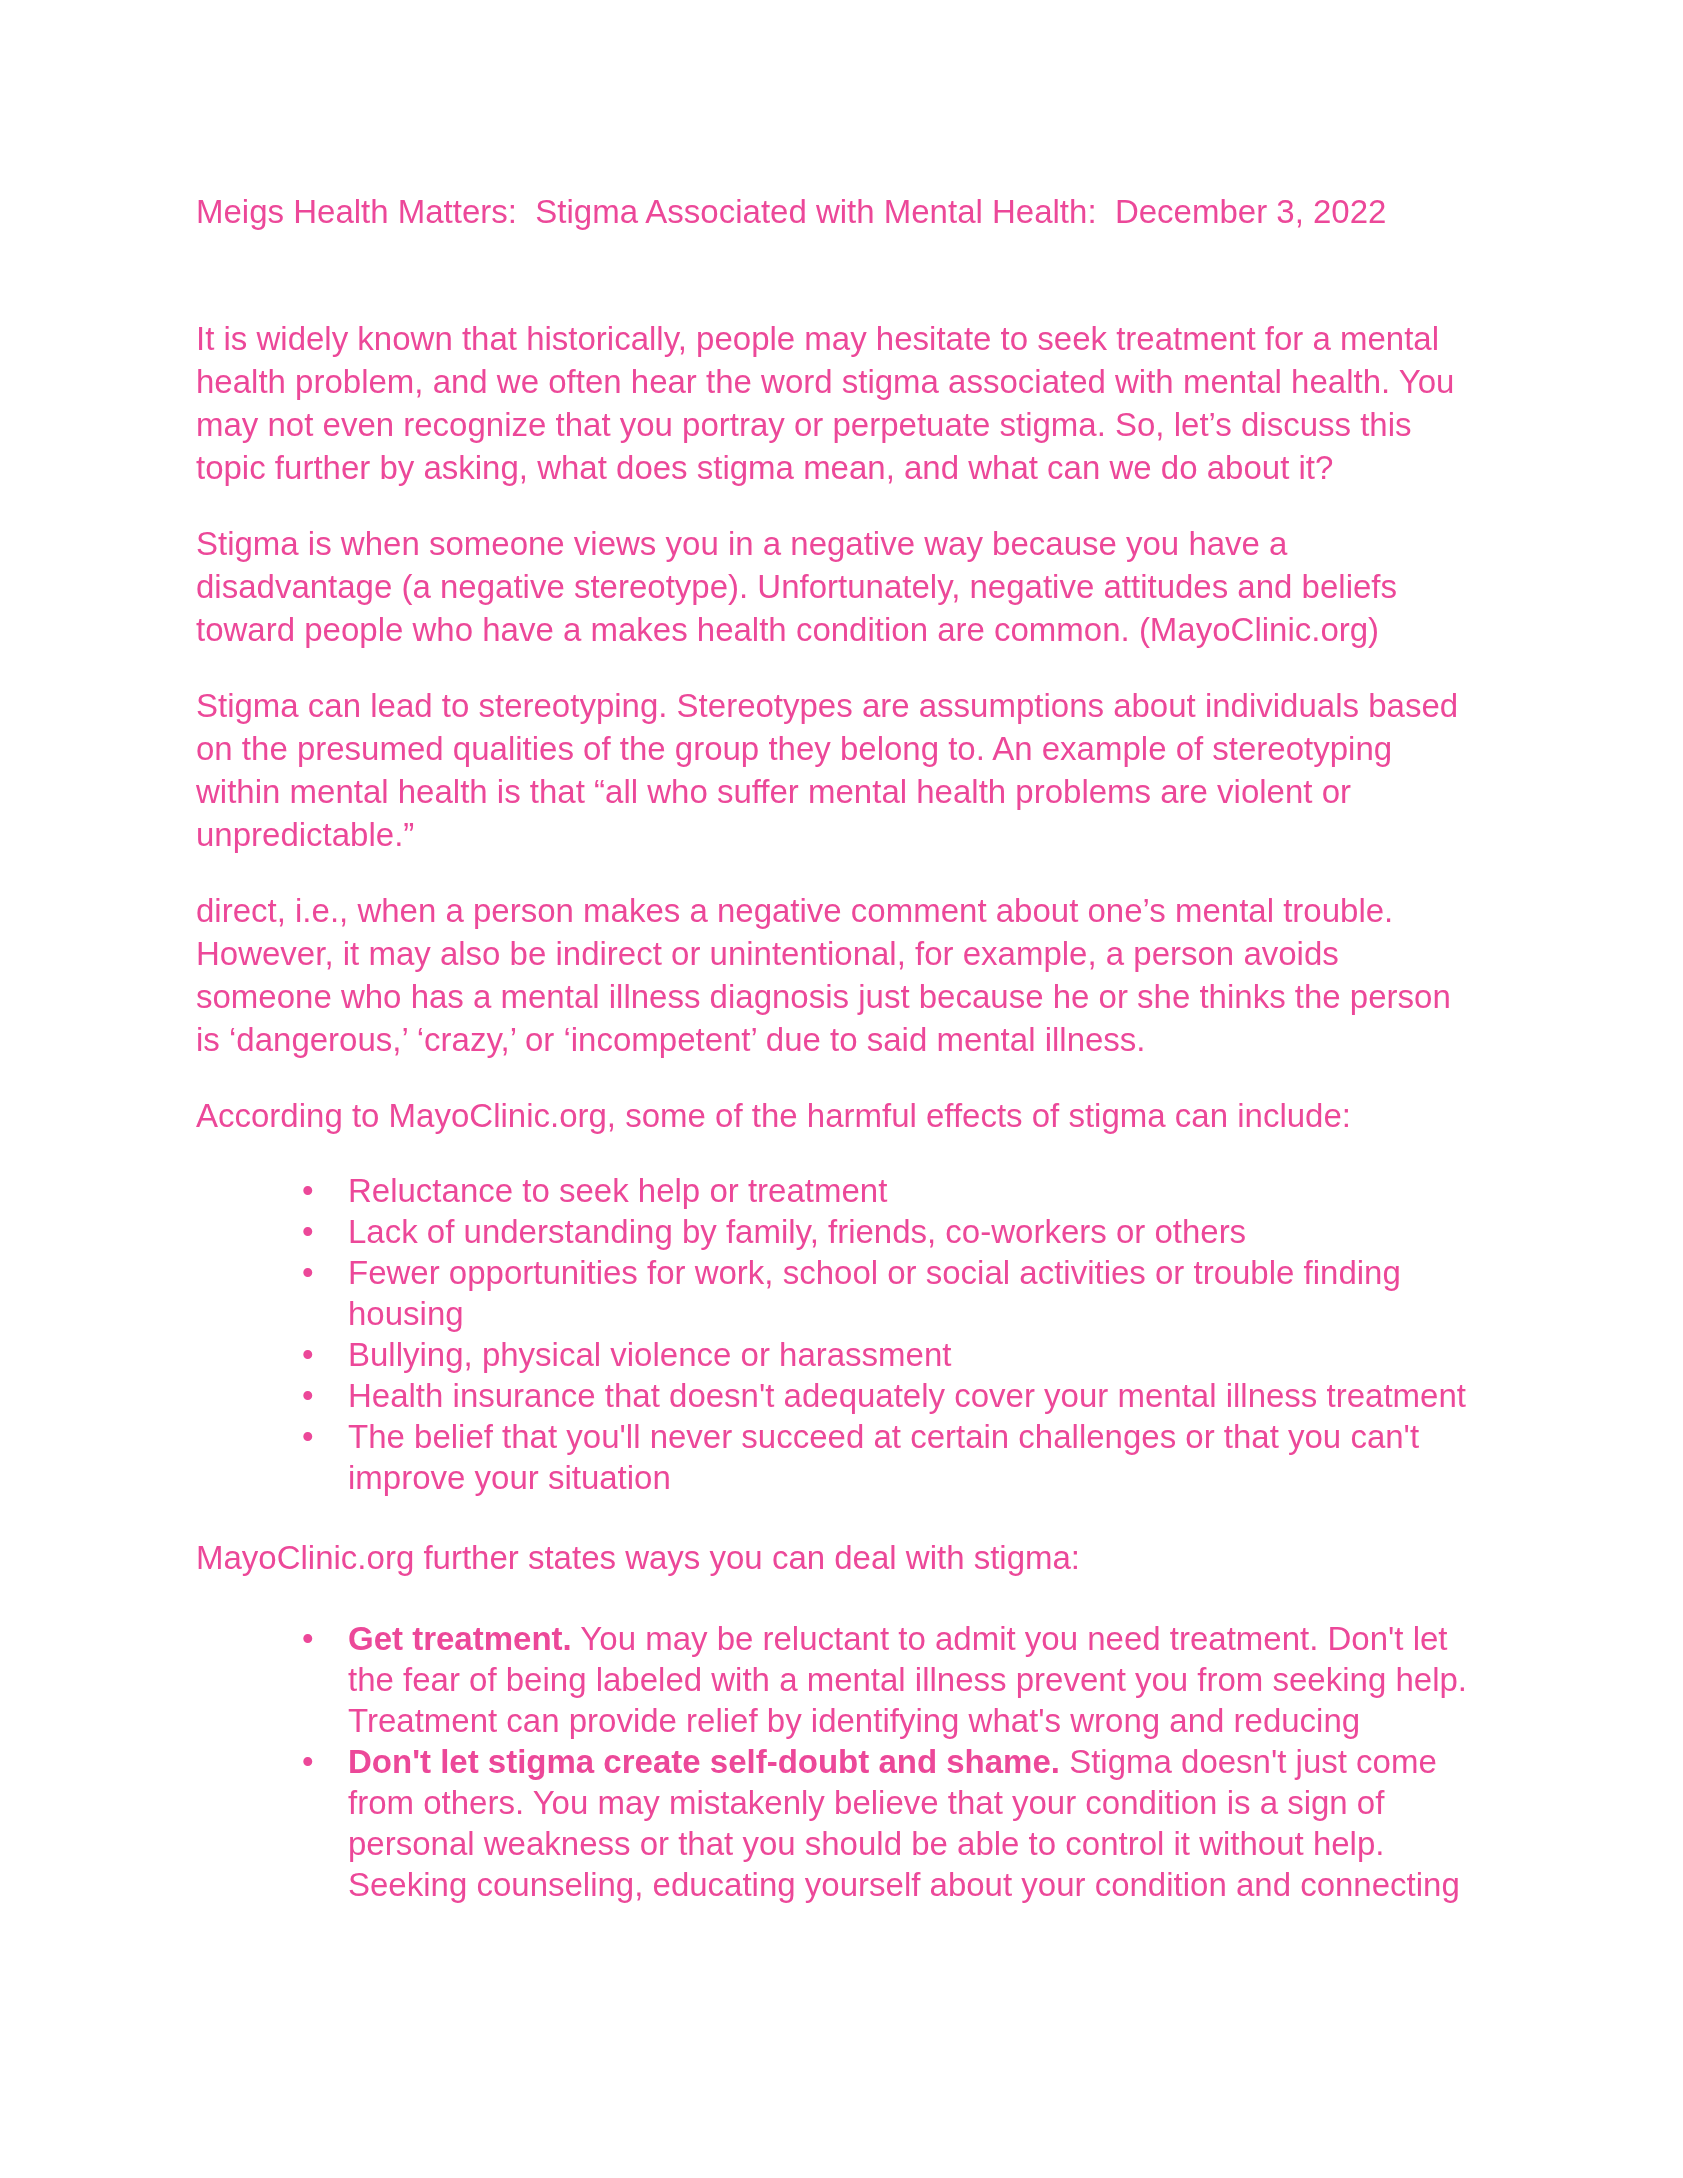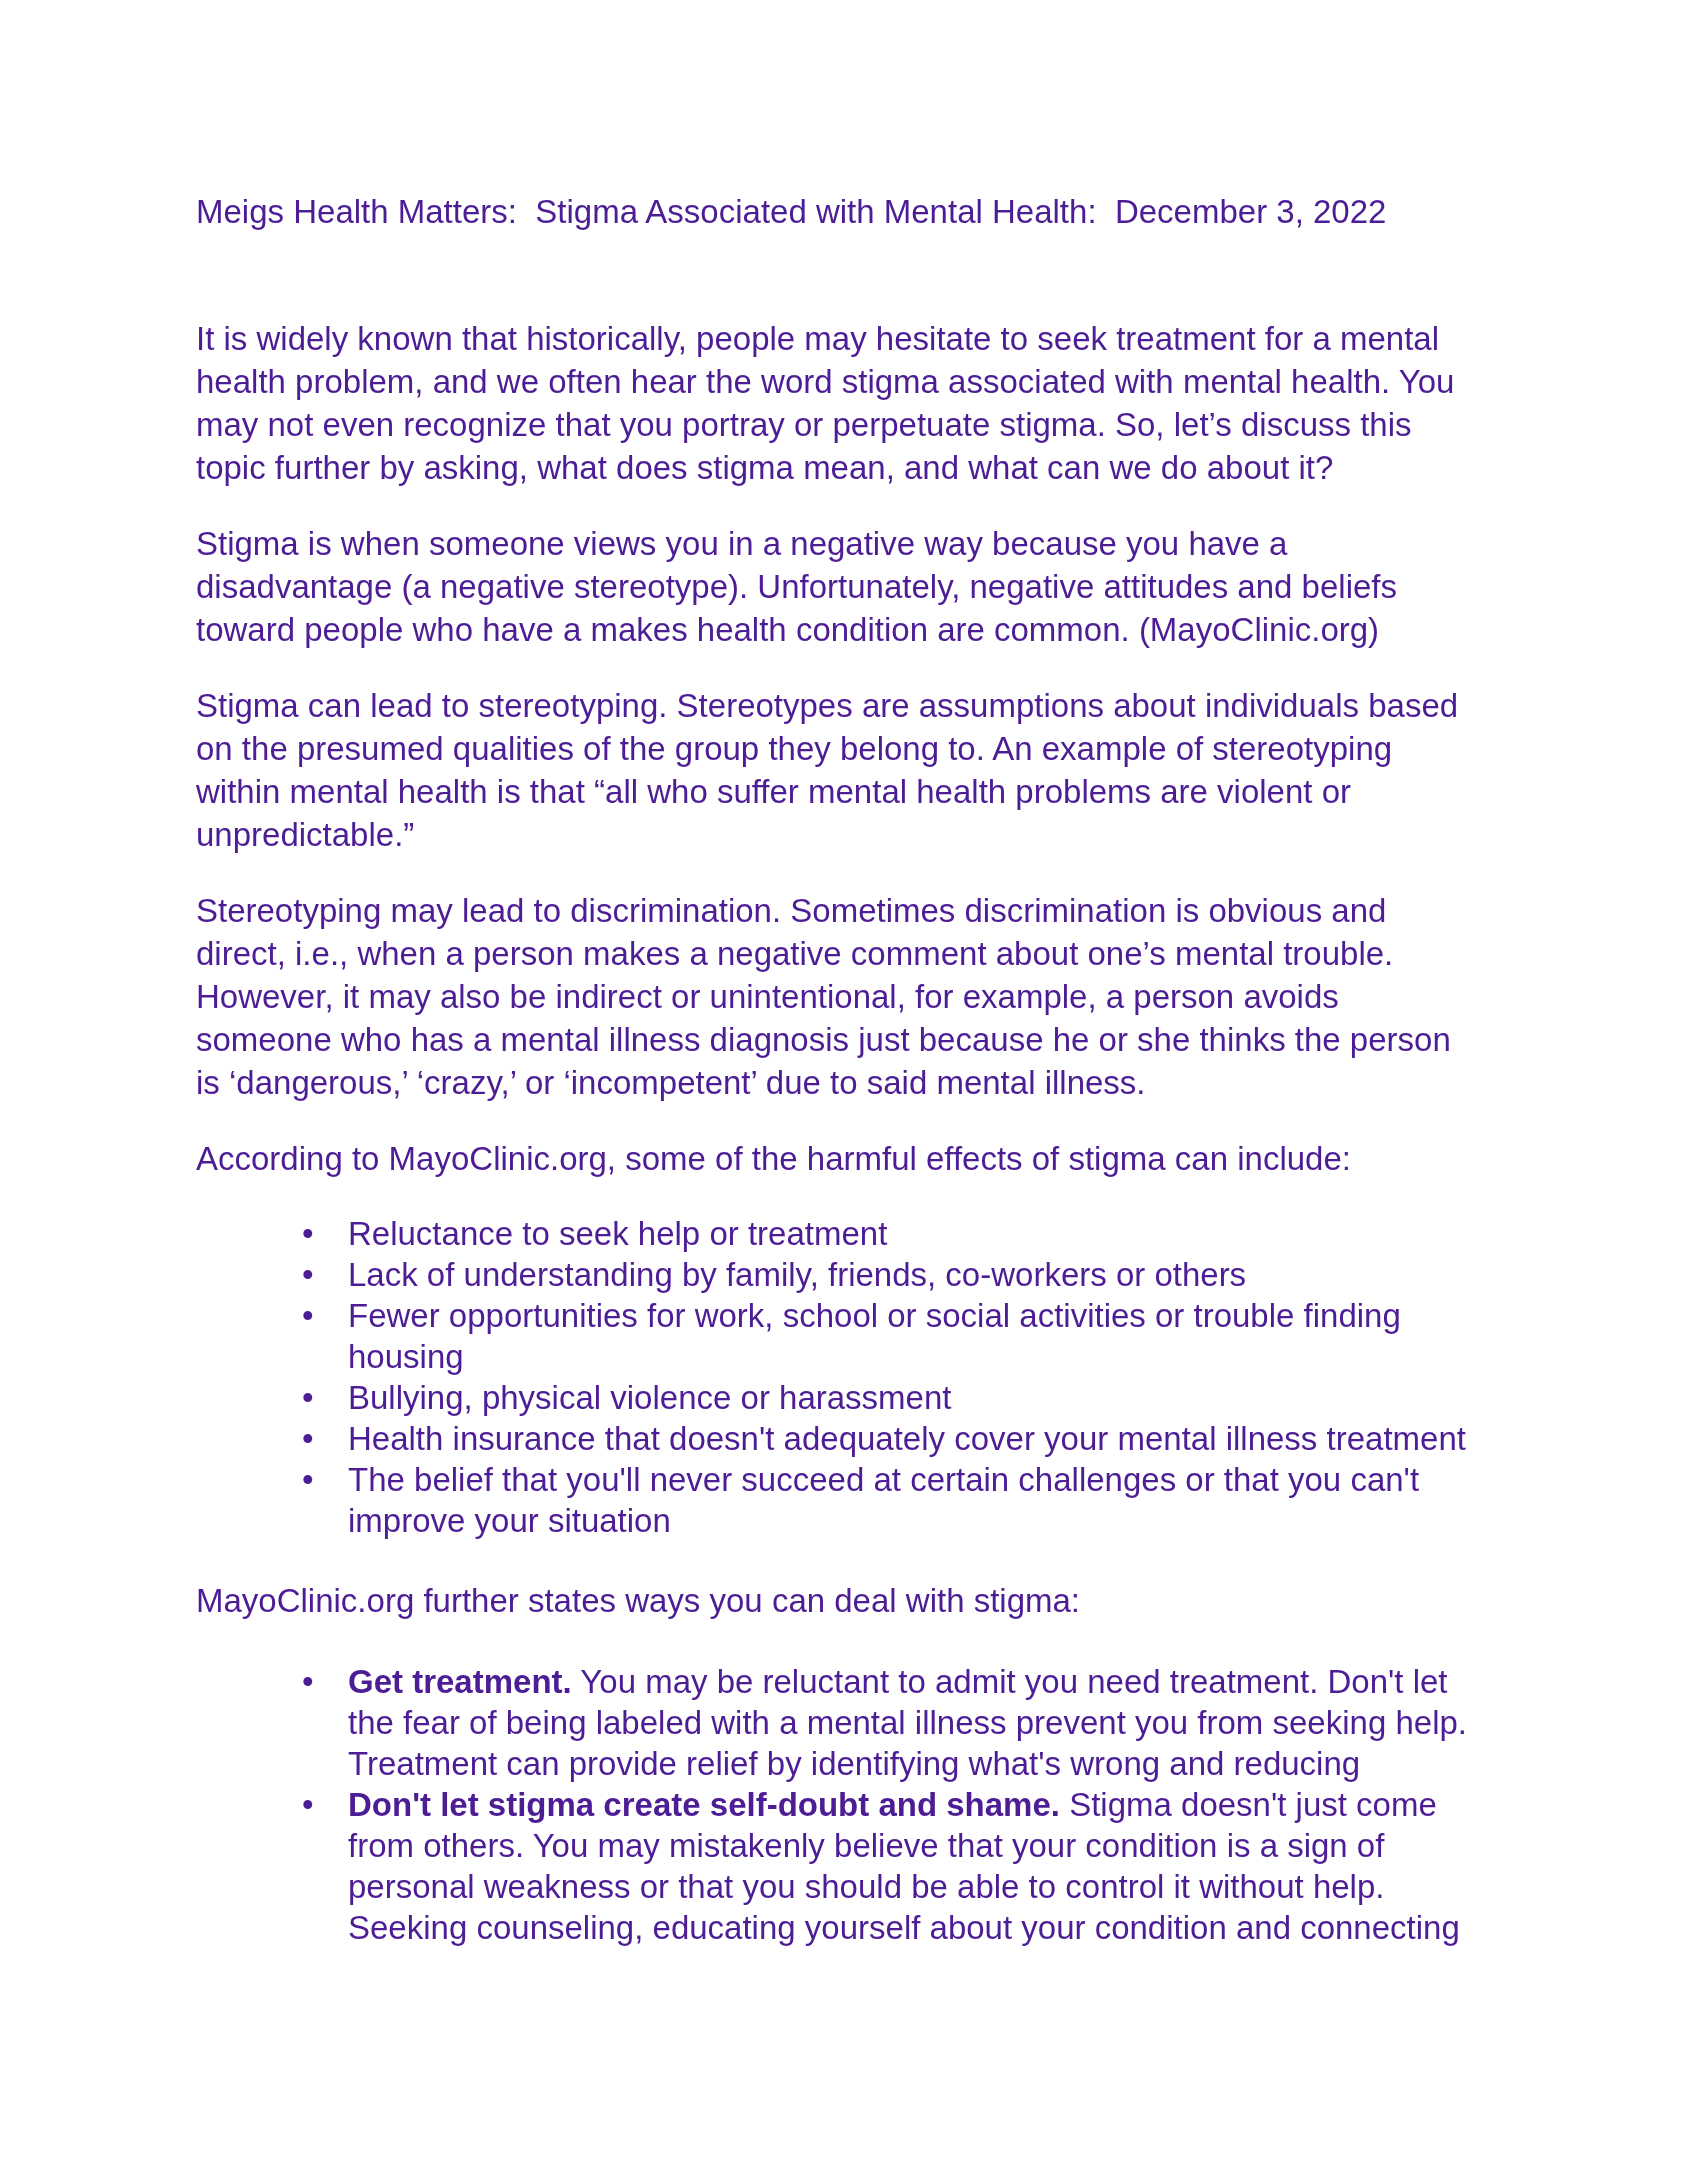--- a/index.html
+++ b/index.html
@@ -1,21 +1,21 @@
 <!DOCTYPE html>
 <html><head>
 <meta charset="utf-8">
 <style>
   html, body { margin: 0; padding: 0; background: #ffffff; }
   .page {
     position: relative;
     width: 1683px;
     height: 2178px;
     background: #ffffff;
-    color: #4c1d95;
+    color: #ec4899;
     font-family: "Liberation Sans", sans-serif;
     font-size: 33px;
     box-sizing: border-box;
     padding: 190px 89px 0 196px;
     overflow: hidden;
   }
   .doc-title {
     line-height: 43px;
     white-space: pre-wrap;
     margin: 0 0 84px 0;
@@ -66,21 +66,20 @@
   <p class="para">
     </p>
     <div class="ln">Stigma can lead to stereotyping. Stereotypes are assumptions about individuals based</div>
     <div class="ln">on the presumed qualities of the group they belong to. An example of stereotyping</div>
     <div class="ln">within mental health is that “all who suffer mental health problems are violent or</div>
     <div class="ln">unpredictable.”</div>
   <p></p>
 
   <p class="para">
     </p>
-    <div class="ln">Stereotyping may lead to discrimination. Sometimes discrimination is obvious and</div>
     <div class="ln">direct, i.e., when a person makes a negative comment about one’s mental trouble.</div>
     <div class="ln">However, it may also be indirect or unintentional, for example, a person avoids</div>
     <div class="ln">someone who has a mental illness diagnosis just because he or she thinks the person</div>
     <div class="ln">is ‘dangerous,’ ‘crazy,’ or ‘incompetent’ due to said mental illness.</div>
   <p></p>
 
   <p class="para intro">
     </p>
     <div class="ln">According to MayoClinic.org, some of the harmful effects of stigma can include:</div>
   <p></p>

